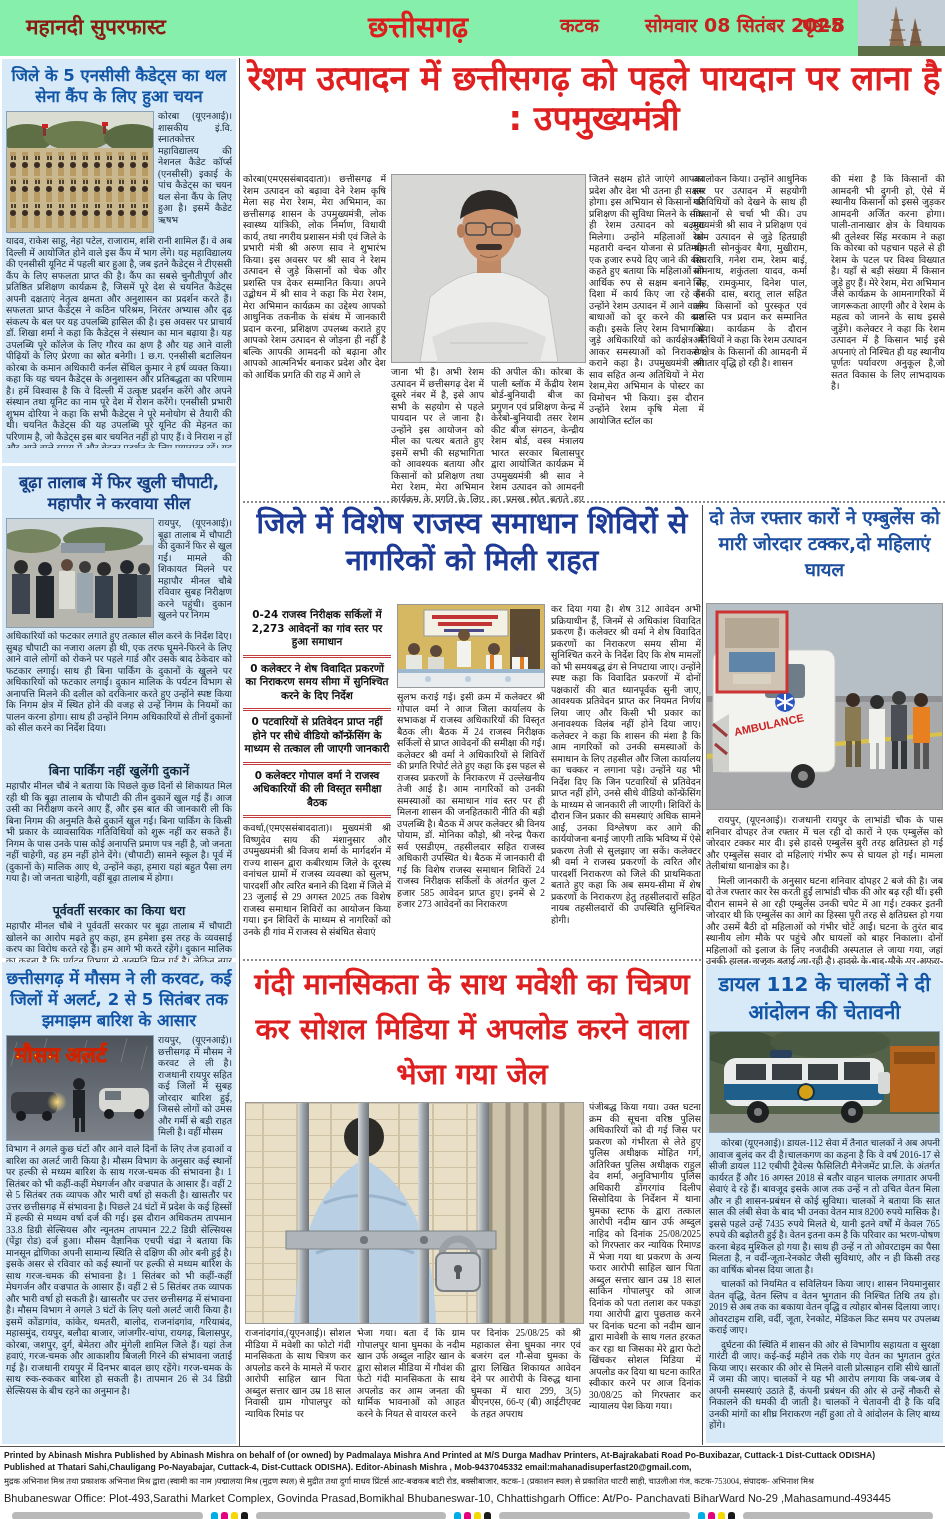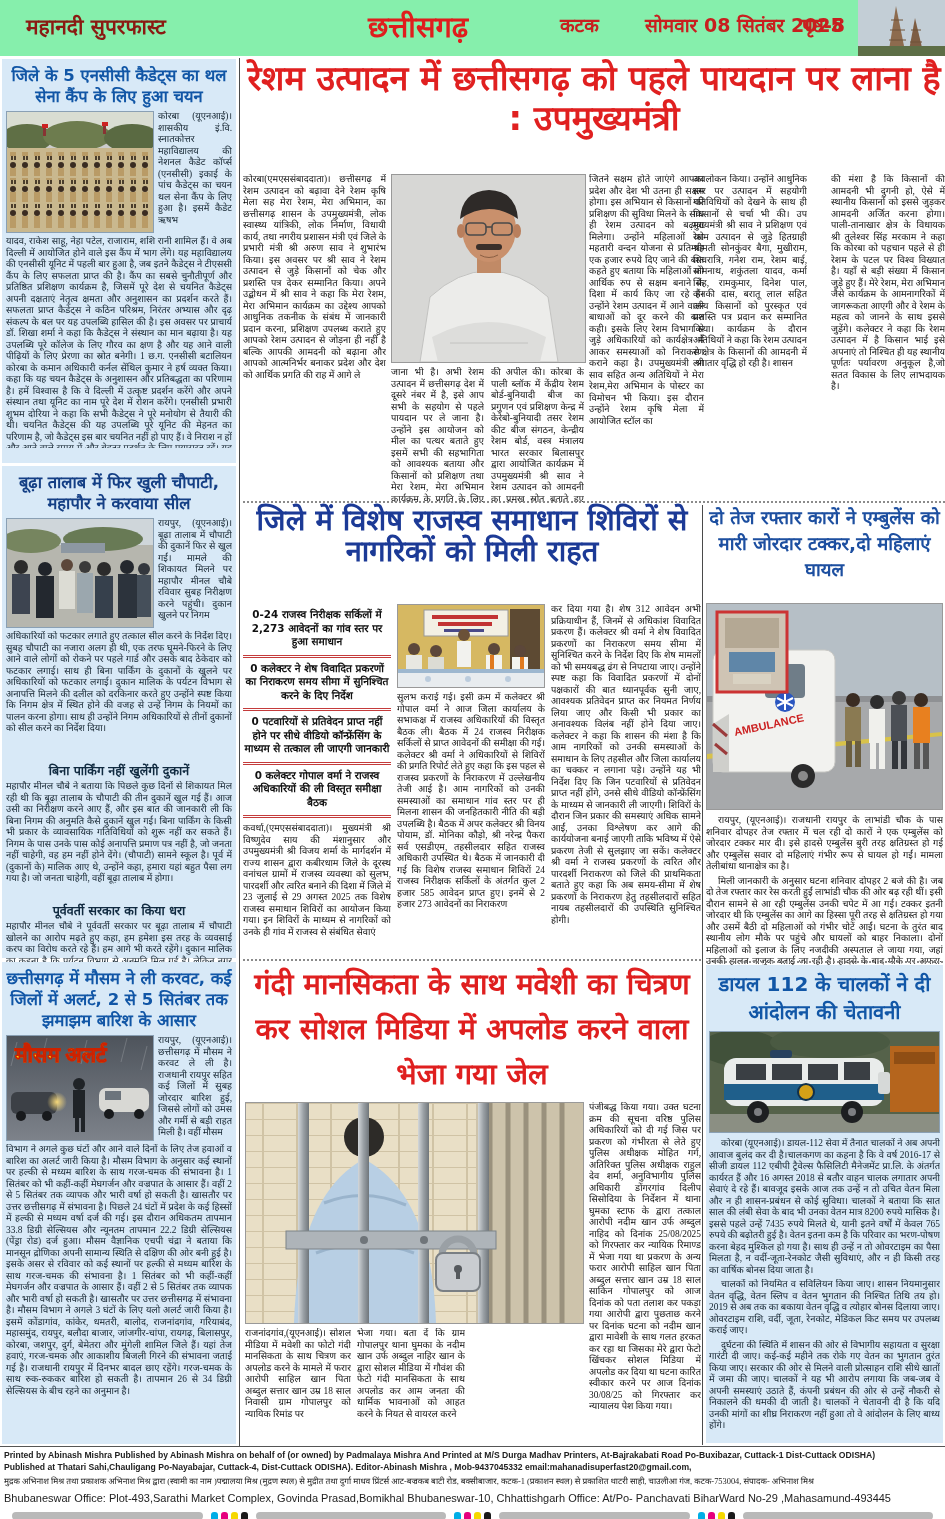--- a/index.html
+++ b/index.html
@@ -36,21 +36,21 @@
   .scol{position:absolute;overflow:hidden;bottom:2px;top:116px;}
   .s1{left:0;width:143px;}
   .s2{left:148px;width:93px;top:309px;}
   .s3{left:248px;width:93px;top:309px;}
   .s4{left:346px;width:115px;}
   .s5{left:450px;width:114px;}
   .s6{left:588px;width:114px;}
   .s-photo{position:absolute;left:148px;top:116px;width:193px;height:187px;border:1px solid #999;}
   
   .a-raj{position:absolute;left:243px;top:505px;width:458px;height:452px;}
-  .a-raj h1{font-size:29px;line-height:31px;text-align:center;color:#1c3a96;}
+  .a-raj h1{font-size:29px;line-height:37px;text-align:center;color:#1c3a96;}
   .rcol{position:absolute;top:99px;bottom:0;overflow:hidden;}
   .r1{left:0;width:148px;}
   .r2{left:154px;width:148px;}
   .r3{left:308px;width:150px;}
   .bullet{font-weight:bold;font-size:10.4px;line-height:13.5px;text-align:center;margin:0;
           padding:4px 0 6px;border-bottom:3px double #c43b3b;font-family:"DejaVu Sans",sans-serif;}
   .r1 .b{margin-top:5px;}
   .r2 svg{display:block;border:1px solid #999;margin-bottom:4px;}
   
   .a-amb{position:absolute;left:706px;top:505px;width:237px;height:455px;}
@@ -364,20 +364,21 @@
       <circle cx="118" cy="137" r="4" fill="#6f757a"></circle>
         <circle cx="178" cy="137" r="4" fill="#6f757a"></circle>
       <path d="M196,152 a16,16 0 0 1 32,0" fill="none" stroke="#9aa0a5" stroke-width="7"></path>
       <rect x="190" y="150" width="44" height="38" rx="7" fill="#c9ccd0" stroke="#7a7f84" stroke-width="2"></rect>
       <circle cx="212" cy="166" r="4" fill="#55595d"></circle>
         <rect x="210" y="166" width="4" height="10" fill="#55595d"></rect>
     </svg>
     <p class="b ccol c4">पंजीबद्ध किया गया। उक्त घटना क्रम की सूचना वरिष्ठ पुलिस अधिकारियों को दी गई जिस पर प्रकरण को गंभीरता से लेते हुए पुलिस अधीक्षक मोहित गर्ग, अतिरिक्त पुलिस अधीक्षक राहुल देव शर्मा, अनुविभागीय पुलिस अधिकारी डोंगरगांव दिलीप सिसोदिया के निर्देशन में थाना घुमका स्टाफ के द्वारा तत्काल आरोपी नदीम खान उर्फ अब्दुल नाहिद को दिनांक 25/08/2025 को गिरफ्तार कर न्यायिक रिमाण्ड में भेजा गया था प्रकरण के अन्य फरार आरोपी साहिल खान पिता अब्दुल सत्तार खान उम्र 18 साल साकिन गोपालपुर को आज दिनांक को पता तलाश कर पकड़ा गया आरोपी द्वारा पुछताछ करने पर दिनांक घटना को नदीम खान द्वारा मावेशी के साथ गलत हरकत कर रहा था जिसका मेरे द्वारा फेटो खिंचकर सोशल मिडिया में अपलोड कर दिया था घटना कारित स्वीकार करने पर आज दिनांक 30/08/25 को गिरफ्तार कर न्यायालय पेश किया गया।</p>
     <p class="b ccol c1">राजनांदगांव,(यूएनआई)। सोशल मीडिया में मवेशी का फोटो गंदी मानसिकता के साथ चित्रण कर अपलोड करने के मामले में फरार आरोपी साहिल खान पिता अब्दुल सत्तार खान उम्र 18 साल निवासी ग्राम गोपालपुर को न्यायिक रिमांड पर</p>
     <p class="b ccol c2">भेजा गया। बता दें कि ग्राम गोपालपुर थाना घुमका के नदीम खान उर्फ अब्दुल नाहिर खान के द्वारा सोशल मीडिया में गौवंश की फेटो गंदी मानसिकता के साथ अपलोड कर आम जनता की धार्मिक भावनाओं को आहत करने के नियत से वायरल करने</p>
+    <p class="b ccol c3">पर दिनांक 25/08/25 को श्री महाकाल सेना घुमका नगर एवं बजरंग दल गौ-सेवा घुमका के द्वारा लिखित शिकायत आवेदन देने पर आरोपी के विरुद्ध थाना घुमका में धारा 299, 3(5) बीएनएस, 66-ए (बी) आईटीएक्ट के तहत अपराध</p>
   </article>
 
   <article class="a-dial">
     <h2>डायल 112 के चालकों ने दी आंदोलन की चेतावनी</h2>
     <svg width="229" height="100" viewBox="0 0 229 100">
       <rect width="229" height="100" fill="#55624a"></rect>
       <ellipse cx="30" cy="16" rx="40" ry="18" fill="#41513a"></ellipse>
         <ellipse cx="120" cy="10" rx="60" ry="16" fill="#4a5a42"></ellipse>
       <rect x="180" y="14" width="49" height="66" fill="#b5651d"></rect>
         <rect x="184" y="20" width="41" height="12" fill="#8f4e14"></rect>

